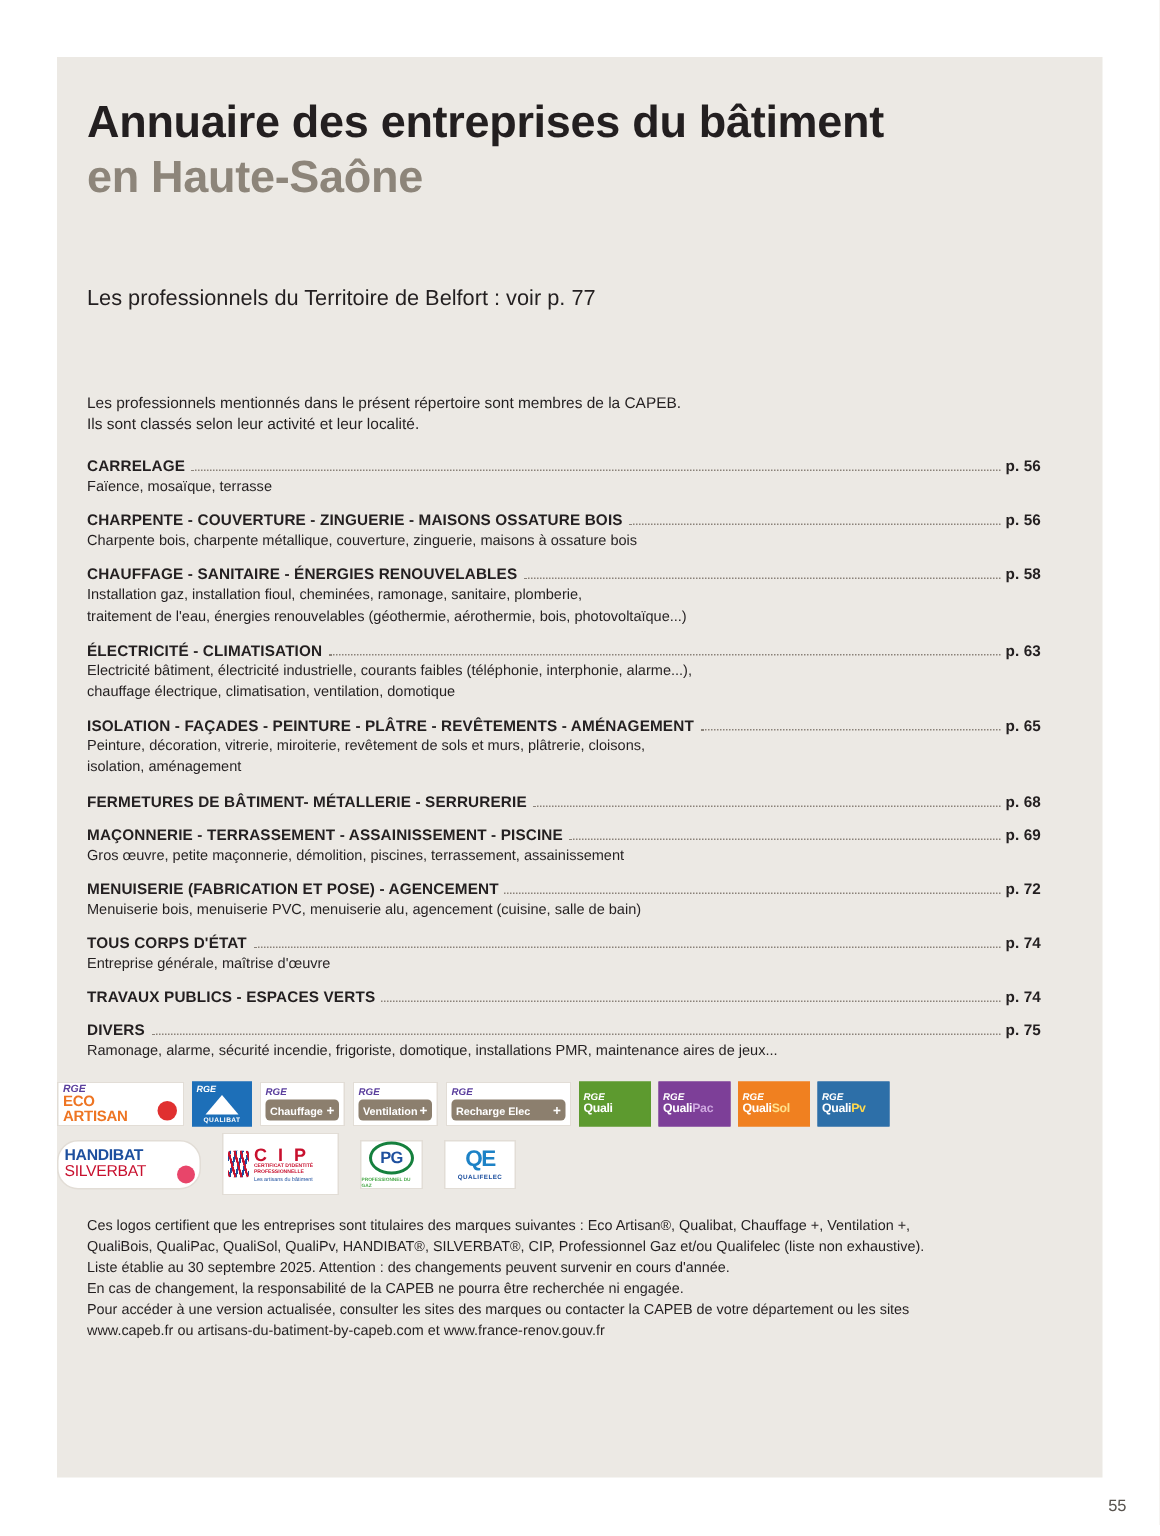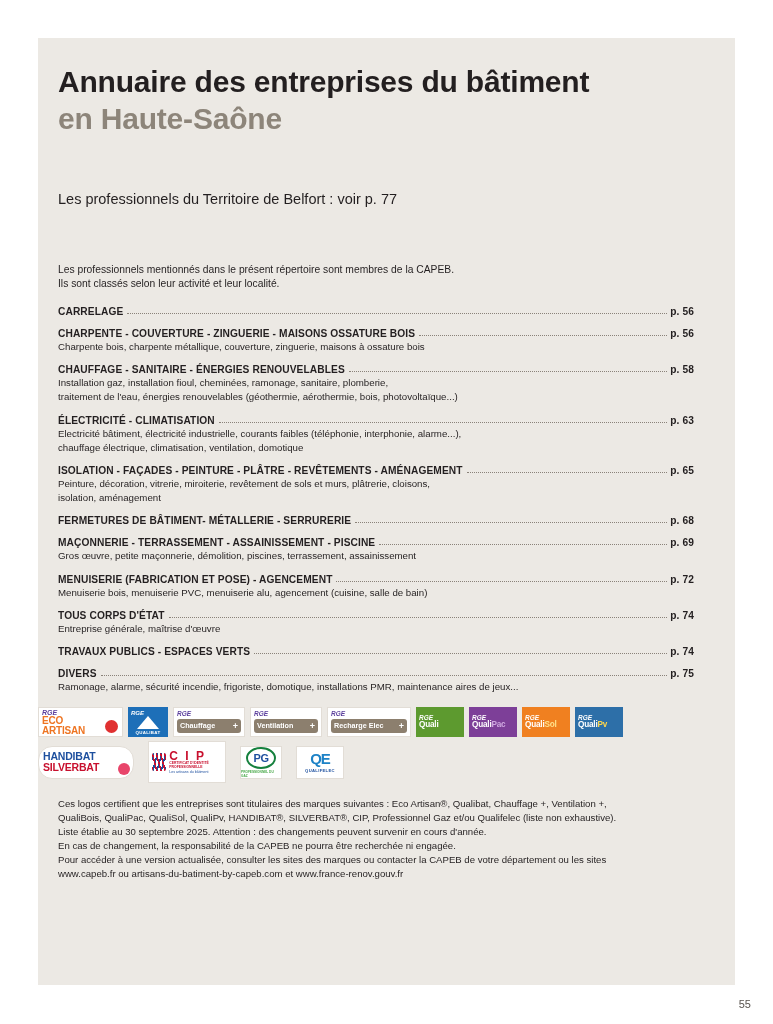--- a/index.html
+++ b/index.html
@@ -92,21 +92,21 @@
   
   .l-qualibat{width:40px;height:30px;background:#1d6fb8;border-color:#1d6fb8;flex-direction:column;padding:2px;}
   .l-qualibat .rge{font-size:6px;font-weight:700;color:#fff;align-self:flex-start;font-style:italic;}
   .l-qualibat .tri{
     width:0;height:0;border-left:11px solid transparent;border-right:11px solid transparent;
     border-bottom:13px solid #fff;margin-top:0px;
   }
   .l-qualibat .nm{font-size:4.4px;color:#fff;font-weight:700;letter-spacing:0.3px;margin-top:1px;}
 
   
-  .l-brown{width:72px;height:30px;background:#fff;flex-direction:column;padding:2px 3px;align-items:flex-start;justify-content:center;}
+  .l-brown{width:57px;height:30px;background:#fff;flex-direction:column;padding:2px 3px;align-items:flex-start;justify-content:center;}
   .l-brown .rge{font-size:6.5px;font-weight:700;color:#5b3f9d;font-style:italic;line-height:1;}
   .l-brown .bar{
     background:#8c7f6e;border-radius:3px;color:#fff;font-size:7.2px;font-weight:700;
     width:100%;box-sizing:border-box;padding:2px 3px;display:flex;align-items:center;gap:2px;
     margin-top:1px;
   }
   .l-brown .bar .lbl{flex:1;white-space:nowrap;overflow:hidden;}
   .l-brown .bar .plus{font-size:9px;font-weight:700;}
   .l-wide{width:84px;}
 
@@ -124,21 +124,21 @@
   .q-sol{background:#f08020;border-color:#f08020;}
   .q-sol .rge{color:#fff;}
   .q-sol .nm .b{color:#ffe08a;}
   .q-pv{background:#2d6fa8;border-color:#2d6fa8;}
   .q-pv .rge{color:#fff;}
   .q-pv .nm .b{color:#ffd84d;}
 
   
   .l-handibat{width:96px;height:33px;flex-direction:column;align-items:flex-start;justify-content:center;padding:2px 4px;position:relative;border-radius:14px;}
   .l-handibat .h1{font-size:10.5px;font-weight:700;color:#1d4f9e;line-height:1.05;letter-spacing:-0.2px;}
-  .l-handibat .h2{font-size:10.5px;font-weight:700;color:#c8102e;line-height:1.05;letter-spacing:-0.2px;}
+  .l-handibat .h2{font-size:10.5px;font-weight:400;color:#c8102e;line-height:1.05;letter-spacing:-0.2px;}
   .l-handibat .badge{position:absolute;right:3px;bottom:3px;width:12px;height:12px;border-radius:50%;background:#e8456a;color:#fff;font-size:4px;display:flex;align-items:center;justify-content:center;font-weight:700;}
 
   .l-cip{width:78px;height:33px;align-items:center;justify-content:flex-start;padding:20px 3px;gap:3px;}
   .l-cip .mark{width:20px;height:18px;background:
     repeating-linear-gradient(75deg,#c8102e 0 1.5px,transparent 1.5px 4px),
     repeating-linear-gradient(-75deg,#1d4f9e 0 1.5px,transparent 1.5px 4px);
     border-radius:2px;}
   .l-cip .tx{display:flex;flex-direction:column;}
   .l-cip .cip{font-size:12px;font-weight:700;color:#c8102e;letter-spacing:2px;line-height:1;}
   .l-cip .s1{font-size:3.4px;color:#c8102e;font-weight:700;line-height:1.15;}
@@ -185,20 +185,21 @@
     <div>Ils sont classés selon leur activité et leur localité.</div>
   </div>
 
   <div class="entries" id="entries">
       <div class="entry">
         <div class="entry-head">
           <span class="entry-title">CARRELAGE</span>
           <span class="leader"></span>
           <span class="entry-page">p. 56</span>
         </div>
+        <div class="entry-sub">Faïence, mosaïque, terrasse</div>
       </div>
       <div class="entry">
         <div class="entry-head">
           <span class="entry-title">CHARPENTE - COUVERTURE - ZINGUERIE - MAISONS OSSATURE BOIS</span>
           <span class="leader"></span>
           <span class="entry-page">p. 56</span>
         </div>
         <div class="entry-sub">Charpente bois, charpente métallique, couverture, zinguerie, maisons à ossature bois</div>
       </div>
       <div class="entry">

